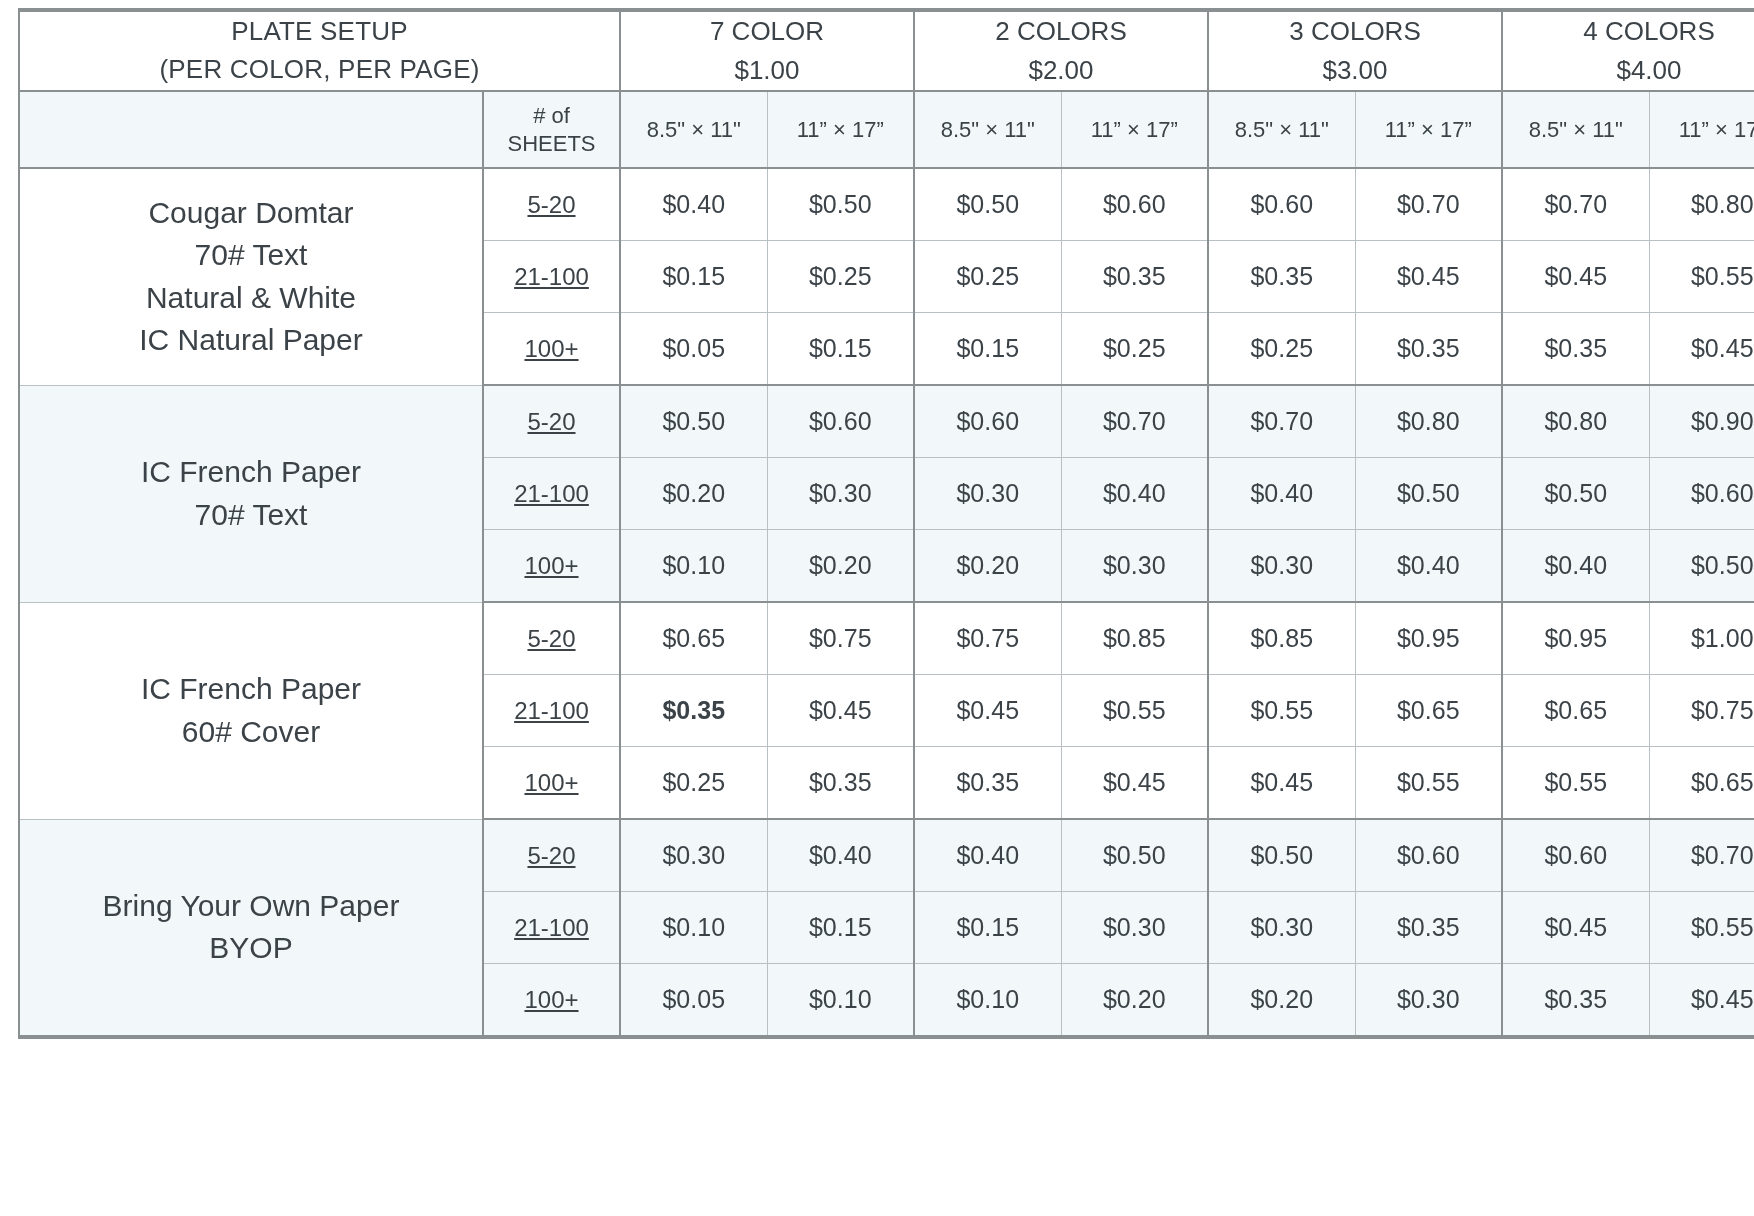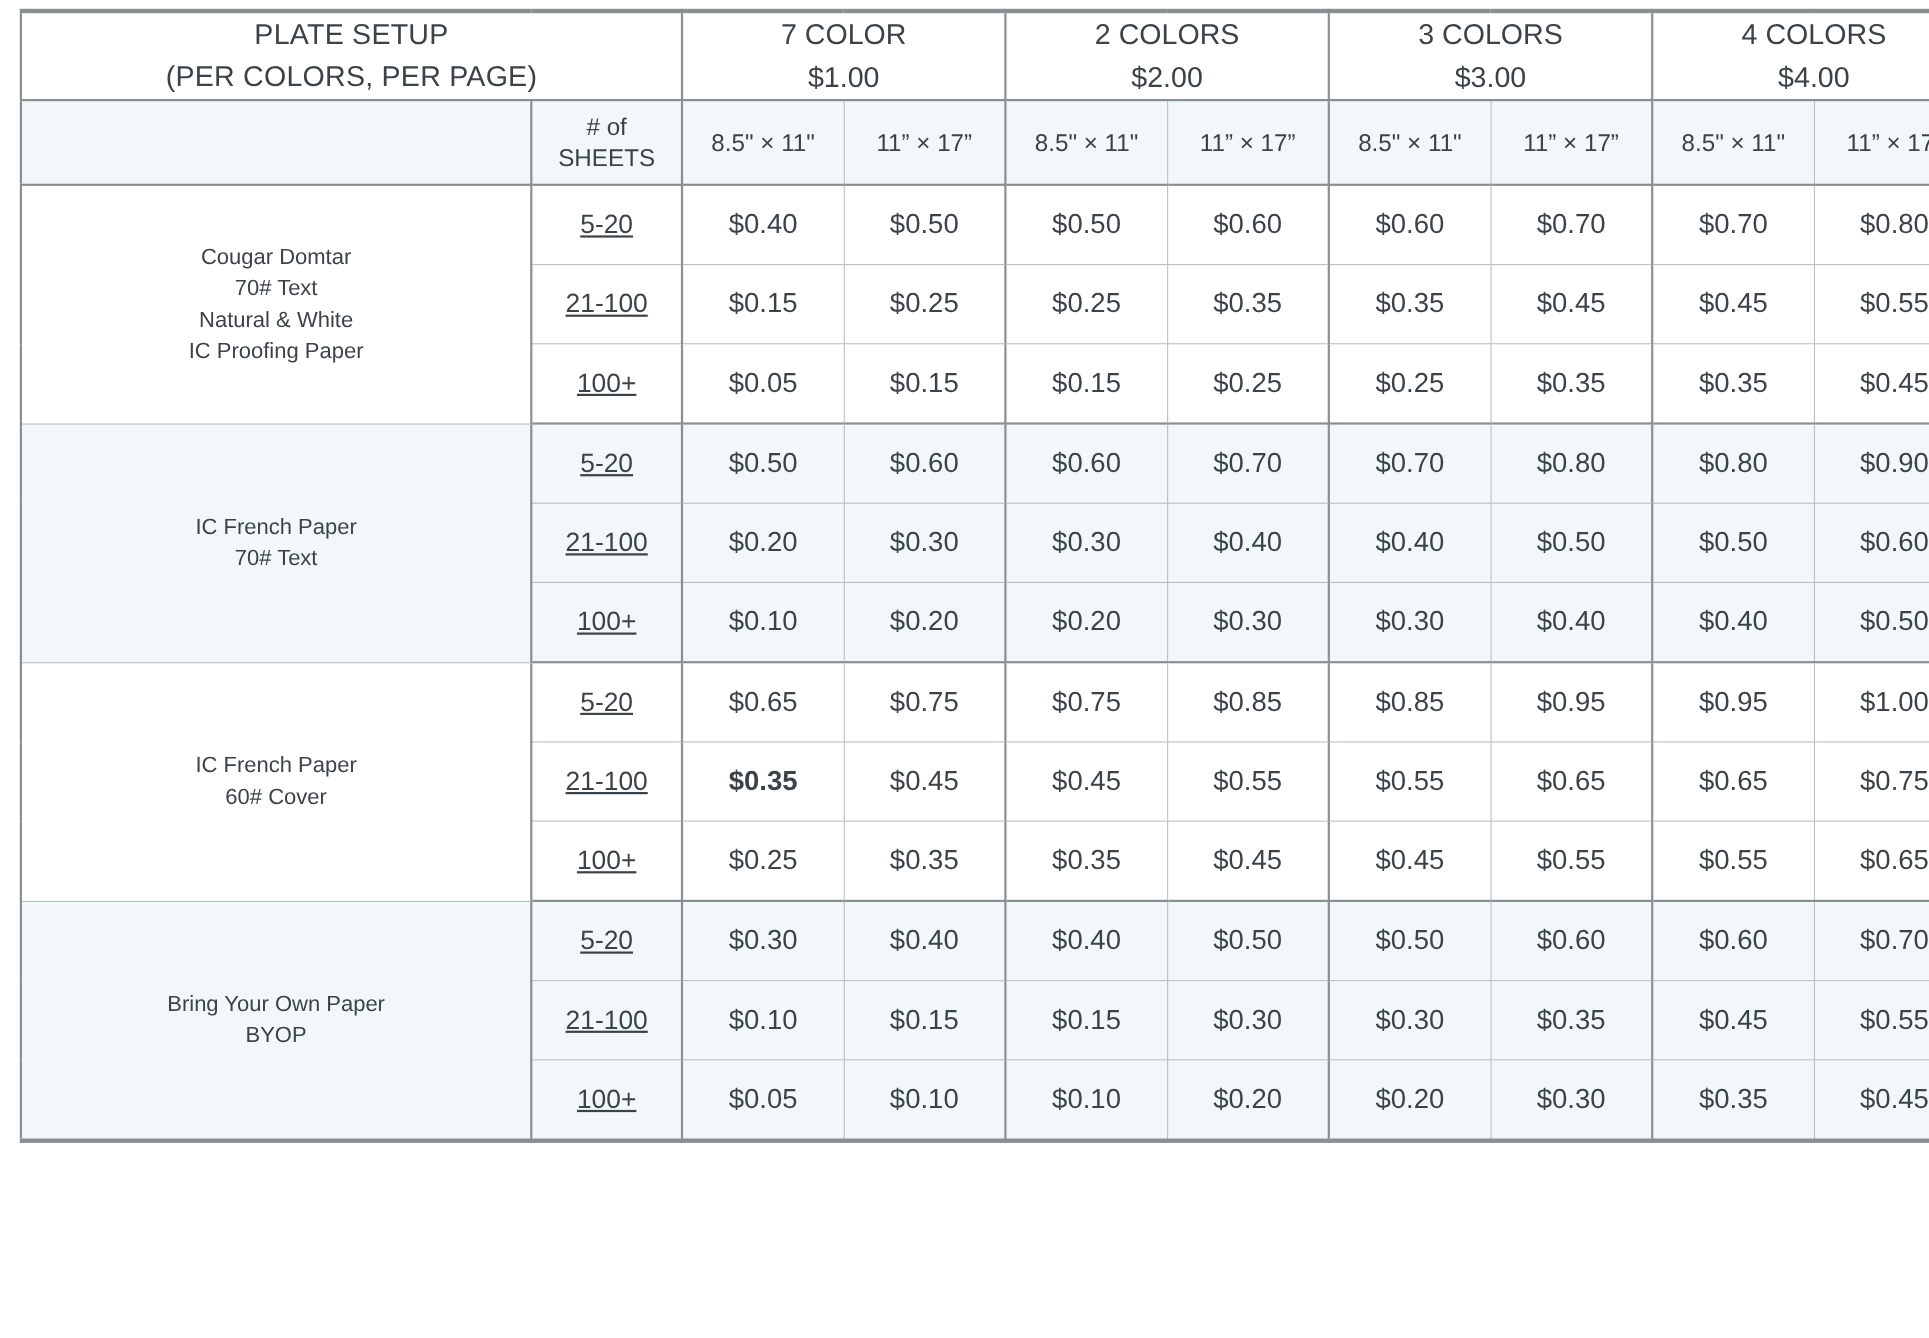--- a/index.html
+++ b/index.html
@@ -78,21 +78,21 @@
   tr.subhead td.sheets-h {
     border-right: 2px solid #8a8f92 !important;
   }
   tr.subhead td.size-h.grp-end {
     border-right: 2px solid #8a8f92 !important;
   }
   tr.subhead td.size-h.last { border-right: none !important; }
 
   
   td.paper-name {
-    font-size: 20px;
+    font-size: 30px;
     line-height: 1.42;
     text-align: center;
     padding: 0 20px;
     border-right: 2px solid #8a8f92 !important;
   }
   td.sheets {
     font-size: 24px;
     border-right: 2px solid #8a8f92 !important;
     text-decoration: underline;
   }
@@ -121,21 +121,21 @@
         <col class="c-price">
       <col class="c-price">
         <col class="c-price">
       <col class="c-price">
         <col class="c-price">
     </colgroup>
     <tbody>
       <tr>
         <td class="hdr-title" colspan="2">
           <span>PLATE SETUP</span><br>
-          <span>(PER COLORS, PER PAGE)</span>
+          <span>(PER COLOR, PER PAGE)</span>
         </td>
         <td class="hdr-color" colspan="2">
           <span class="cnum">7 COLOR</span>
           <span class="cprice">$1.00</span>
         </td>
         <td class="hdr-color" colspan="2">
           <span class="cnum">2 COLORS</span>
           <span class="cprice">$2.00</span>
         </td>
         <td class="hdr-color" colspan="2">
@@ -157,21 +157,21 @@
         <td class="size-h grp-end">11” × 17”</td>
         <td class="size-h">8.5" × 11"</td>
         <td class="size-h grp-end">11” × 17”</td>
         <td class="size-h">8.5" × 11"</td>
         <td class="size-h grp-end">11” × 17”</td>
         <td class="size-h">8.5" × 11"</td>
         <td class="size-h last">11” × 17”</td>
       </tr>
 
     <tr>
-          <td class="paper-name" rowspan="3"><span>Cougar Domtar</span><br><span>70# Text</span><br><span>Natural &amp; White</span><br><span>IC Proofing Paper</span></td>
+          <td class="paper-name" rowspan="3"><span>Cougar Domtar</span><br><span>70# Text</span><br><span>Natural &amp; White</span><br><span>IC Natural Paper</span></td>
           <td class="sheets">5-20</td>
           <td class="price">$0.40</td>
           <td class="price grp-end">$0.50</td>
           <td class="price">$0.50</td>
           <td class="price grp-end">$0.60</td>
           <td class="price">$0.60</td>
           <td class="price grp-end">$0.70</td>
           <td class="price">$0.70</td>
           <td class="price last">$0.80</td>
         </tr>

